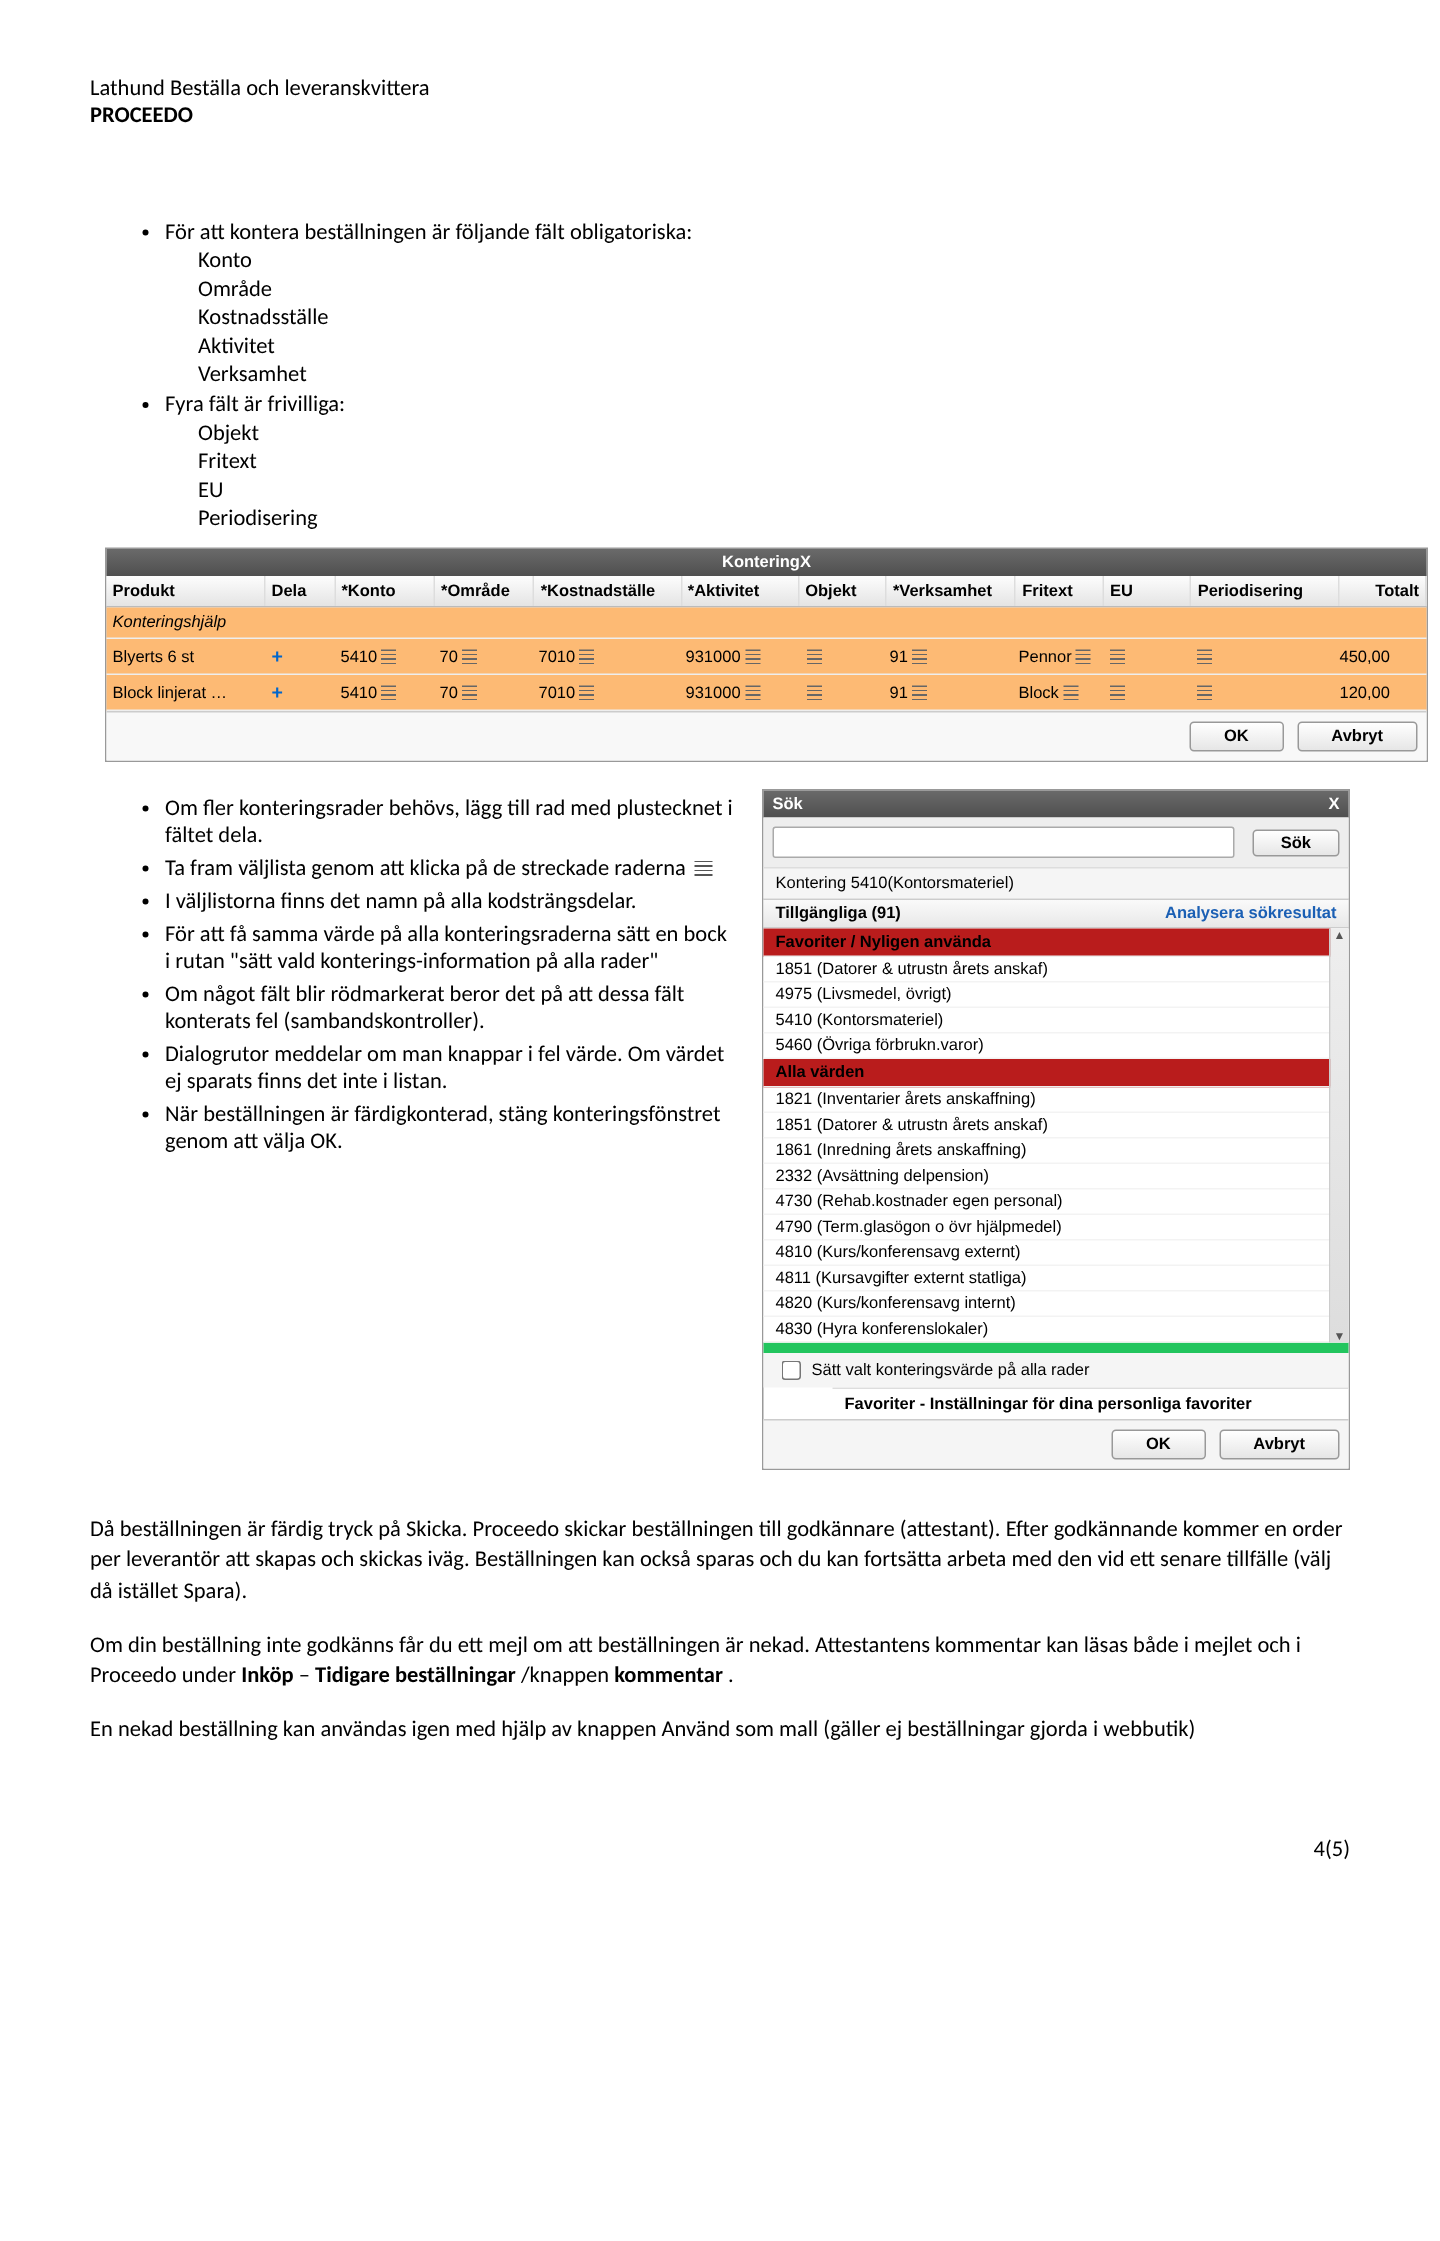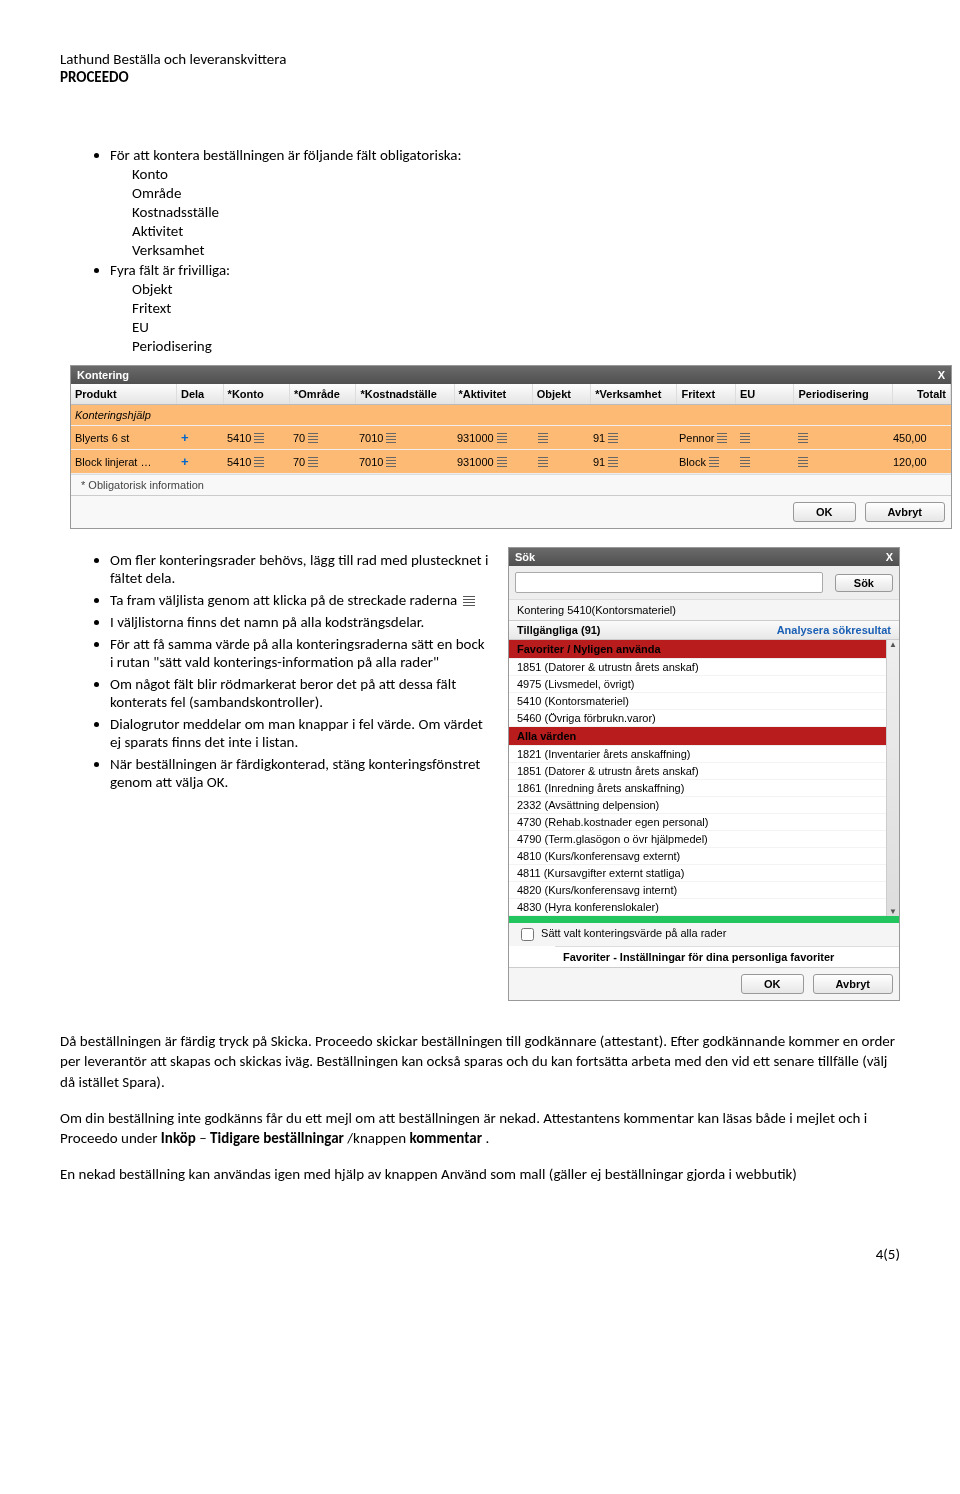--- a/index.html
+++ b/index.html
@@ -31,21 +31,21 @@
     margin: 10px 0 18px 10px;
     font-family: Arial, sans-serif;
     font-size: 11px;
     width: 880px;
   }
   .kont-titlebar {
     background: linear-gradient(#6a6a6a,#4f4f4f);
     color: #fff;
     padding: 3px 6px;
     display: flex;
-    justify-content: space-between;
+    justify-content: center;
     font-weight: bold;
   }
   .kont-head {
     display: flex;
     background: linear-gradient(#fdfdfd,#e4e4e4);
     border-bottom: 1px solid #bbb;
   }
   .kont-head div {
     padding: 4px 4px;
     border-right: 1px solid #ddd;
@@ -256,21 +256,20 @@
     <div class="c-eu">
         <span></span>
         <span class="lines"></span>
       </div>
     <div class="c-per">
         <span></span>
         <span class="lines"></span>
       </div>
     <div class="c-tot">120,00</div>
   </div>
-  <div class="kont-note">* Obligatorisk information</div>
   <div class="kont-btns">
     <span class="btn">OK</span>
     <span class="btn">Avbryt</span>
   </div>
 </div>
 
 <div class="mid">
   <div class="mid-left">
     <ul>
       <li>Om fler konteringsrader behövs, lägg till rad med plustecknet i fältet dela.</li>

